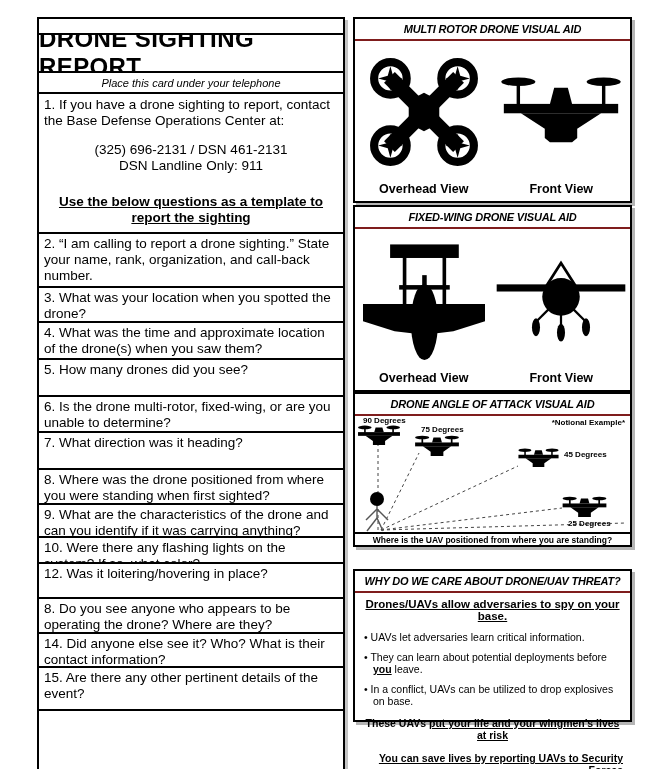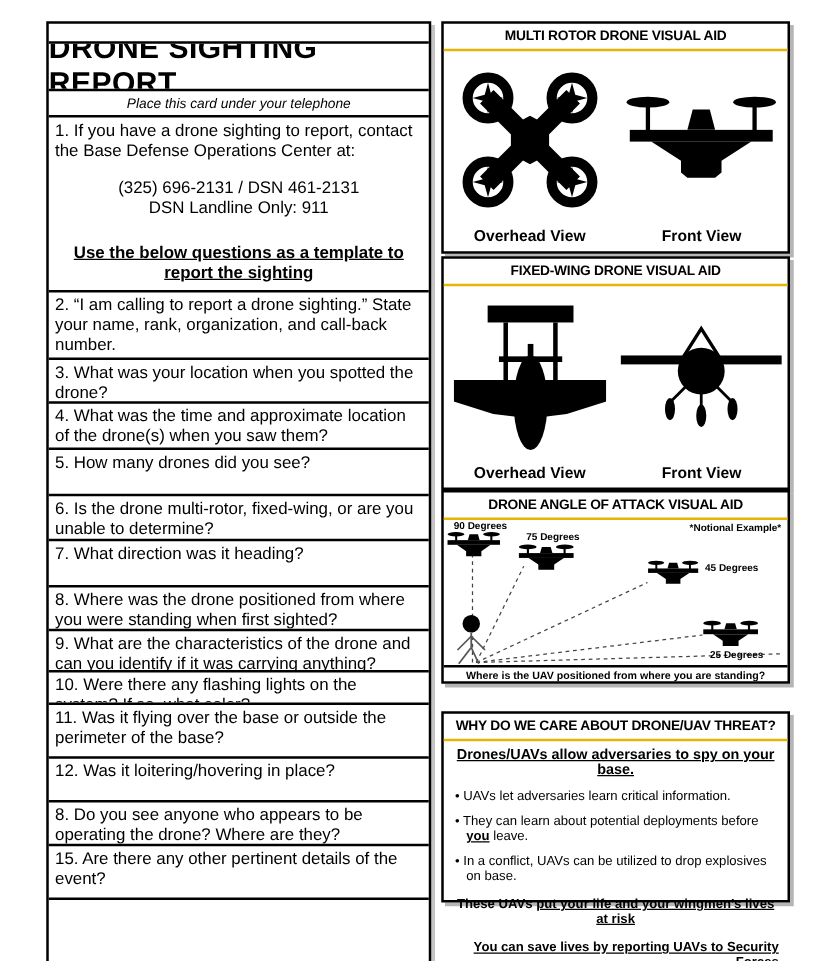--- a/index.html
+++ b/index.html
@@ -36,23 +36,23 @@
   .q-row { font-size:13.5px; line-height:1.2; padding:2px 5px 0 5px; }
   .q-row.partial { border-bottom:none; }
 
   
   .aid-box {
     position:absolute; left:353px; width:279px; background:#fff;
     border:2px solid #000; box-sizing:border-box;
     box-shadow:3px 3px 0 #b5b5b5;
   }
   .aid-header {
-    height:20px; border-bottom:2px solid #eab308;
+    height:20px; border-bottom:2px solid #7f1d1d;
     display:flex; align-items:center; justify-content:center;
-    font-weight:bold; font-size:11px; letter-spacing:-.2px; white-space:nowrap;
+    font-weight:bold; font-size:11px; letter-spacing:-.2px; white-space:nowrap;font-style:italic;
   }
   .views { display:flex; height:calc(100% - 22px); }
   .view-col { flex:1; display:flex; flex-direction:column; align-items:center; }
   .svg-wrap { flex:1; display:flex; align-items:center; justify-content:center; }
   .view-label { font-weight:bold; font-size:12.5px; margin-bottom:5px; }
 
   
   .angle-stage { position:relative; height:116px; }
   .angle-stage .lbl {
     position:absolute; font-weight:bold; font-size:8px; white-space:nowrap;
@@ -97,23 +97,23 @@
   </div>
   <div class="row q-row" style="height:54px">2. “I am calling to report a drone sighting.” State your name, rank, organization, and call-back number.</div>
   <div class="row q-row" style="height:35px">3. What was your location when you spotted the drone?</div>
   <div class="row q-row" style="height:37px">4. What was the time and approximate location of the drone(s) when you saw them?</div>
   <div class="row q-row" style="height:37px">5. How many drones did you see?</div>
   <div class="row q-row" style="height:36px">6. Is the drone multi-rotor, fixed-wing, or are you unable to determine?</div>
   <div class="row q-row" style="height:37px">7. What direction was it heading?</div>
   <div class="row q-row" style="height:35px">8. Where was the drone positioned from where you were standing when first sighted?</div>
   <div class="row q-row" style="height:33px">9. What are the characteristics of the drone and can you identify if it was carrying anything?</div>
   <div class="row q-row" style="height:26px">10. Were there any flashing lights on the system? If so, what color?</div>
-  <div class="row q-row" style="height:43px">11. Was it flying over the base or outside the perimeter of the base?</div>
   <div class="row q-row" style="height:35px">12. Was it loitering/hovering in place?</div>
   <div class="row q-row" style="height:35px">8. Do you see anyone who appears to be operating the drone? Where are they?</div>
+  <div class="row q-row" style="height:34px">14. Did anyone else see it? Who? What is their contact information?</div>
   <div class="row q-row" style="height:43px">15. Are there any other pertinent details of the event?</div>
   <div class="row q-row partial" style="height:20px"></div>
 </div>
 
 <div class="aid-box" style="top:17px;height:186px">
   <div class="aid-header">MULTI ROTOR DRONE VISUAL AID</div>
   <div class="views">
     <div class="view-col">
       <div class="svg-wrap">
         <svg width="112" height="112" viewBox="0 0 110 110">

